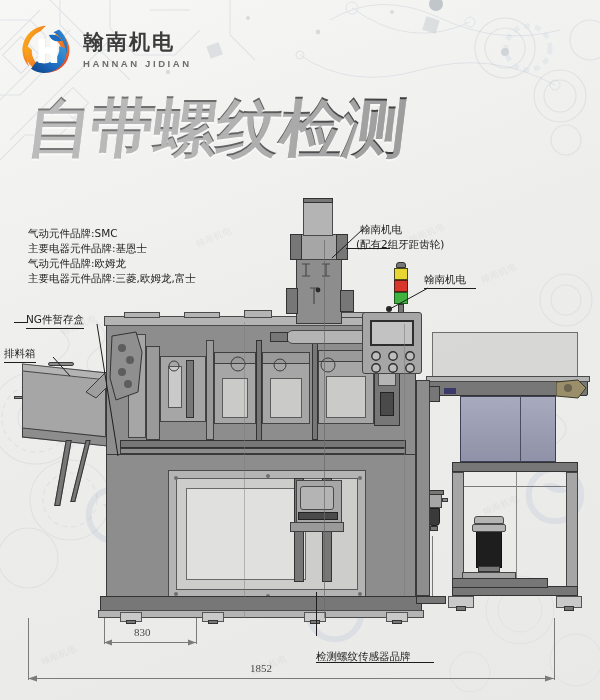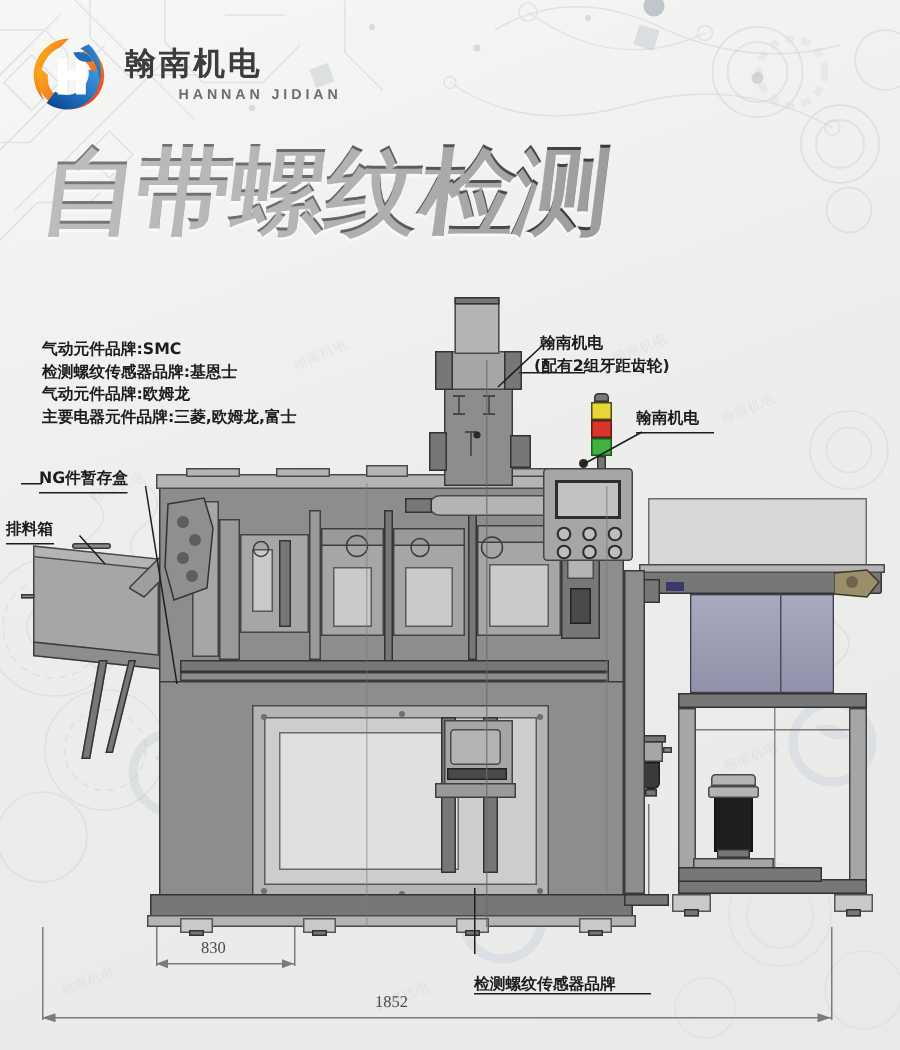--- a/index.html
+++ b/index.html
@@ -23,38 +23,38 @@
       font-family:"DejaVu Sans",sans-serif;}
   .wm .wmc{display:block;line-height:1.15;}
   .wmring{position:absolute;pointer-events:none;opacity:.10;}
 
   
   #logo{position:absolute;left:18px;top:22px;display:flex;align-items:center;gap:9px;}
   #logo .mark{width:56px;height:56px;position:relative;flex:none;}
   #logo .txt{display:flex;flex-direction:column;justify-content:center;}
   #logo .cn{font-size:21px;font-weight:700;color:#3c3c3c;letter-spacing:2px;line-height:1.1;
             font-family:"DejaVu Sans","Liberation Sans",sans-serif;}
-  #logo .en{font-size:9.5px;font-weight:700;color:#6d6d6d;letter-spacing:2.6px;margin-top:3px;margin-left:36px;}
+  #logo .en{font-size:9.5px;font-weight:700;color:#6d6d6d;letter-spacing:2.6px;margin-top:3px;}
 
   
   #headline{position:absolute;left:28px;top:96px;width:600px;
      font-family:"DejaVu Sans","Liberation Sans",sans-serif;
      font-size:64px;font-weight:900;line-height:1;white-space:nowrap;
      color:#6e6e6e;
      background:linear-gradient(100deg,#7a7a7a 0%,#6a6a6a 30%,#3a3a3a 62%,#4e4e4e 85%,#6a6a6a 100%);
      -webkit-background-clip:text;background-clip:text;
      -webkit-text-fill-color:transparent;
      transform:skewX(-7deg);
      text-shadow:0 2px 0 rgba(255,255,255,.5);
      letter-spacing:-1px;}
 
   
   .anno{position:absolute;font-family:"DejaVu Sans","Liberation Sans",sans-serif;
         font-size:10.5px;color:#1d1d1d;line-height:1.45;white-space:nowrap;}
-  .anno.b{font-weight:700;}
+  .anno.b{font-weight:400;}
   .u{border-bottom:1px solid #1d1d1d;padding-bottom:1px;}
   .dim{position:absolute;font-family:"Liberation Serif","DejaVu Serif",serif;
        font-size:11px;color:#4a4a4a;}
   .vline{position:absolute;background:#2b2b2b;width:1px;}
 
   
   .pc{position:absolute;box-sizing:border-box;}
   .g1{background:#9a9a9a;border:1px solid #3f3f3f;}
   .g2{background:#8d8d8d;border:1px solid #3a3a3a;}
   .g3{background:#a6a6a6;border:1px solid #444;}
@@ -415,21 +415,21 @@
     <div class="pc g5" style="left:416px;top:596px;width:30px;height:8px;"></div>
 
     <div class="pc g2" style="left:416px;top:380px;width:14px;height:216px;"></div>
 
     <div class="vline" style="left:324px;top:240px;height:378px;background:#6a6a6a;opacity:.7;"></div>
     <div class="vline" style="left:404px;top:324px;height:272px;background:#7a7a7a;opacity:.55;"></div>
     <div class="vline" style="left:244px;top:322px;height:296px;background:#7a7a7a;opacity:.45;"></div>
   </div>
 
   <div class="anno b" style="left:28px;top:226px;">气动元件品牌:SMC</div>
-  <div class="anno b" style="left:28px;top:241px;">检测螺纹传感器品牌:基恩士</div>
+  <div class="anno b" style="left:28px;top:241px;">主要电器元件品牌:基恩士</div>
   <div class="anno b" style="left:28px;top:256px;">气动元件品牌:欧姆龙</div>
   <div class="anno b" style="left:28px;top:271px;">主要电器元件品牌:三菱,欧姆龙,富士</div>
 
   <div class="anno b" style="left:360px;top:222px;">翰南机电</div>
   <div class="anno b" style="left:356px;top:237px;">(配有2组牙距齿轮)</div>
   <svg style="position:absolute;left:330px;top:228px;width:34px;height:34px;" viewBox="0 0 34 34">
     <line x1="33" y1="1" x2="2" y2="30" stroke="#1d1d1d" stroke-width="1"></line>
   </svg>
   <div class="anno" style="left:346px;top:248px;width:44px;height:1px;background:#1d1d1d;"></div>
 

